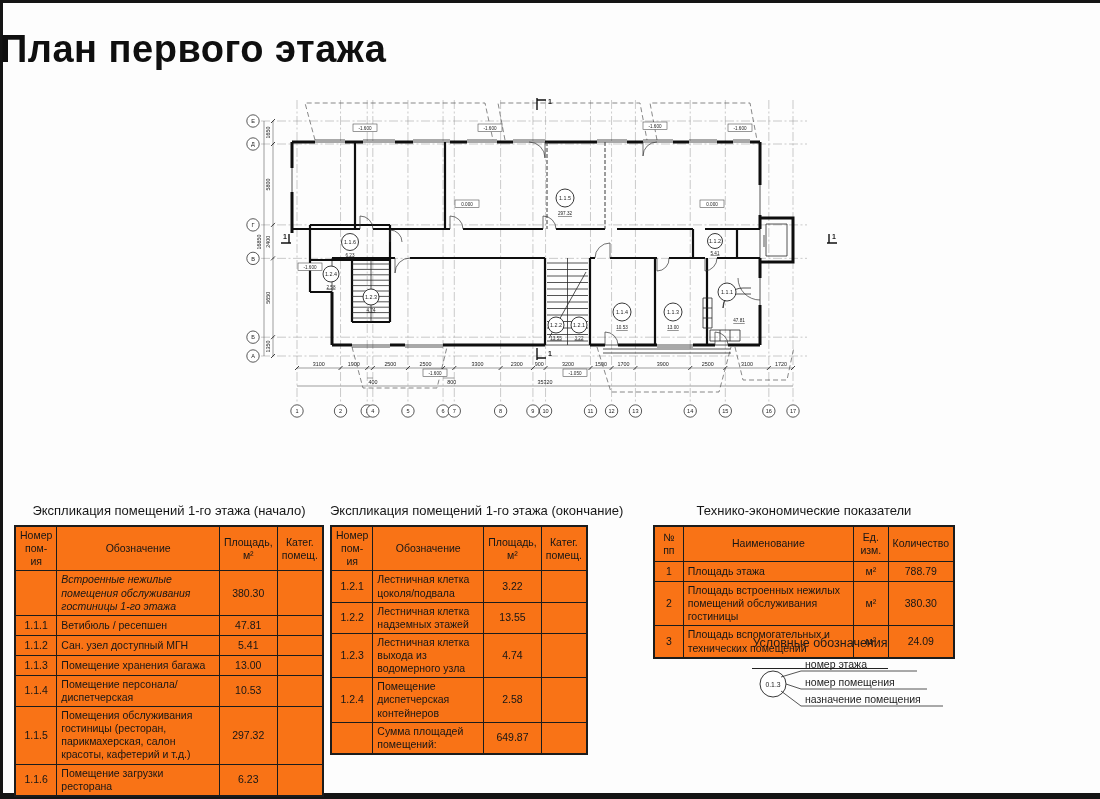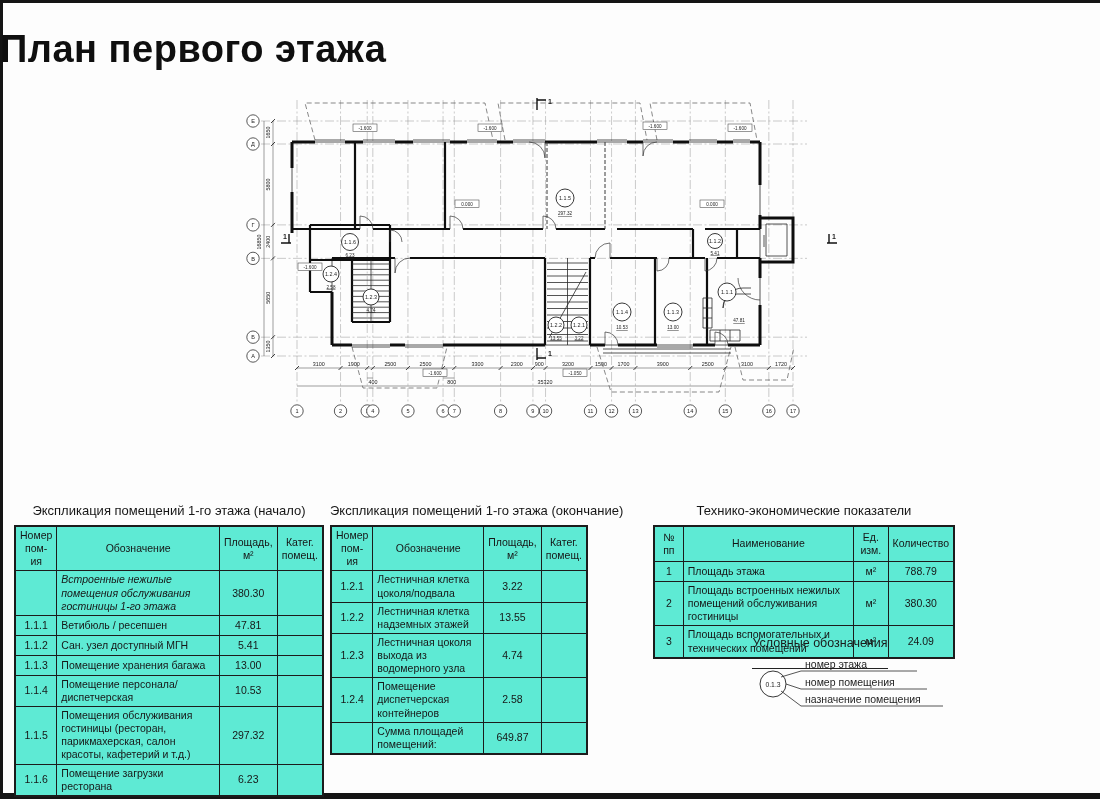--- a/index.html
+++ b/index.html
@@ -26,21 +26,21 @@
   .can{stroke:#555;stroke-width:.7;stroke-dasharray:5 3;fill:none;}
   .rc{fill:#fff;stroke:#222;stroke-width:.9;}
   .rt{font-size:5.4px;text-anchor:middle;}
   .ra{font-size:4.6px;text-anchor:middle;text-decoration:underline;}
   .ebox-r{fill:#fff;stroke:#444;stroke-width:.55;}
   .ebox-t{font-size:4.6px;text-anchor:middle;}
   .sect{font-size:7px;font-weight:bold;text-anchor:middle;}
   .sectline{stroke:#111;stroke-width:1.4;fill:none;}
   .tbl{position:absolute;font-size:10.5px;color:#161616;}
   .t-title{text-align:center;font-size:13px;margin-bottom:7px;white-space:nowrap;}
-  table{border-collapse:collapse;table-layout:fixed;border:2px solid #1c1c1c;background:#5eead4;}
+  table{border-collapse:collapse;table-layout:fixed;border:2px solid #1c1c1c;background:#f97316;}
   th,td{border:1px solid #1c1c1c;padding:2px 4px;vertical-align:middle;line-height:1.25;
         overflow:hidden;}
   th{font-weight:normal;text-align:center;height:30px;}
   td{height:15px;}
   td.ctr{text-align:center;}
   td.it{font-style:italic;}
   #legend{position:absolute;left:655px;top:636px;width:330px;}
   #legend .lg-title{text-align:center;font-size:12.5px;}
   #legend .lg-title span{border-bottom:1px solid #222;padding-bottom:18px;}
   .lg-label{font-size:10.5px;}
@@ -432,21 +432,21 @@
           <td class="ctr"></td>
         </tr>
         <tr>
           <td class="ctr">1.2.2</td>
           <td>Лестничная клетка надземных этажей</td>
           <td class="ctr">13.55</td>
           <td class="ctr"></td>
         </tr>
         <tr>
           <td class="ctr">1.2.3</td>
-          <td>Лестничная цоколя выхода из водомерного узла</td>
+          <td>Лестничная клетка выхода из водомерного узла</td>
           <td class="ctr">4.74</td>
           <td class="ctr"></td>
         </tr>
         <tr>
           <td class="ctr">1.2.4</td>
           <td>Помещение диспетчерская контейнеров</td>
           <td class="ctr">2.58</td>
           <td class="ctr"></td>
         </tr>
         <tr>

